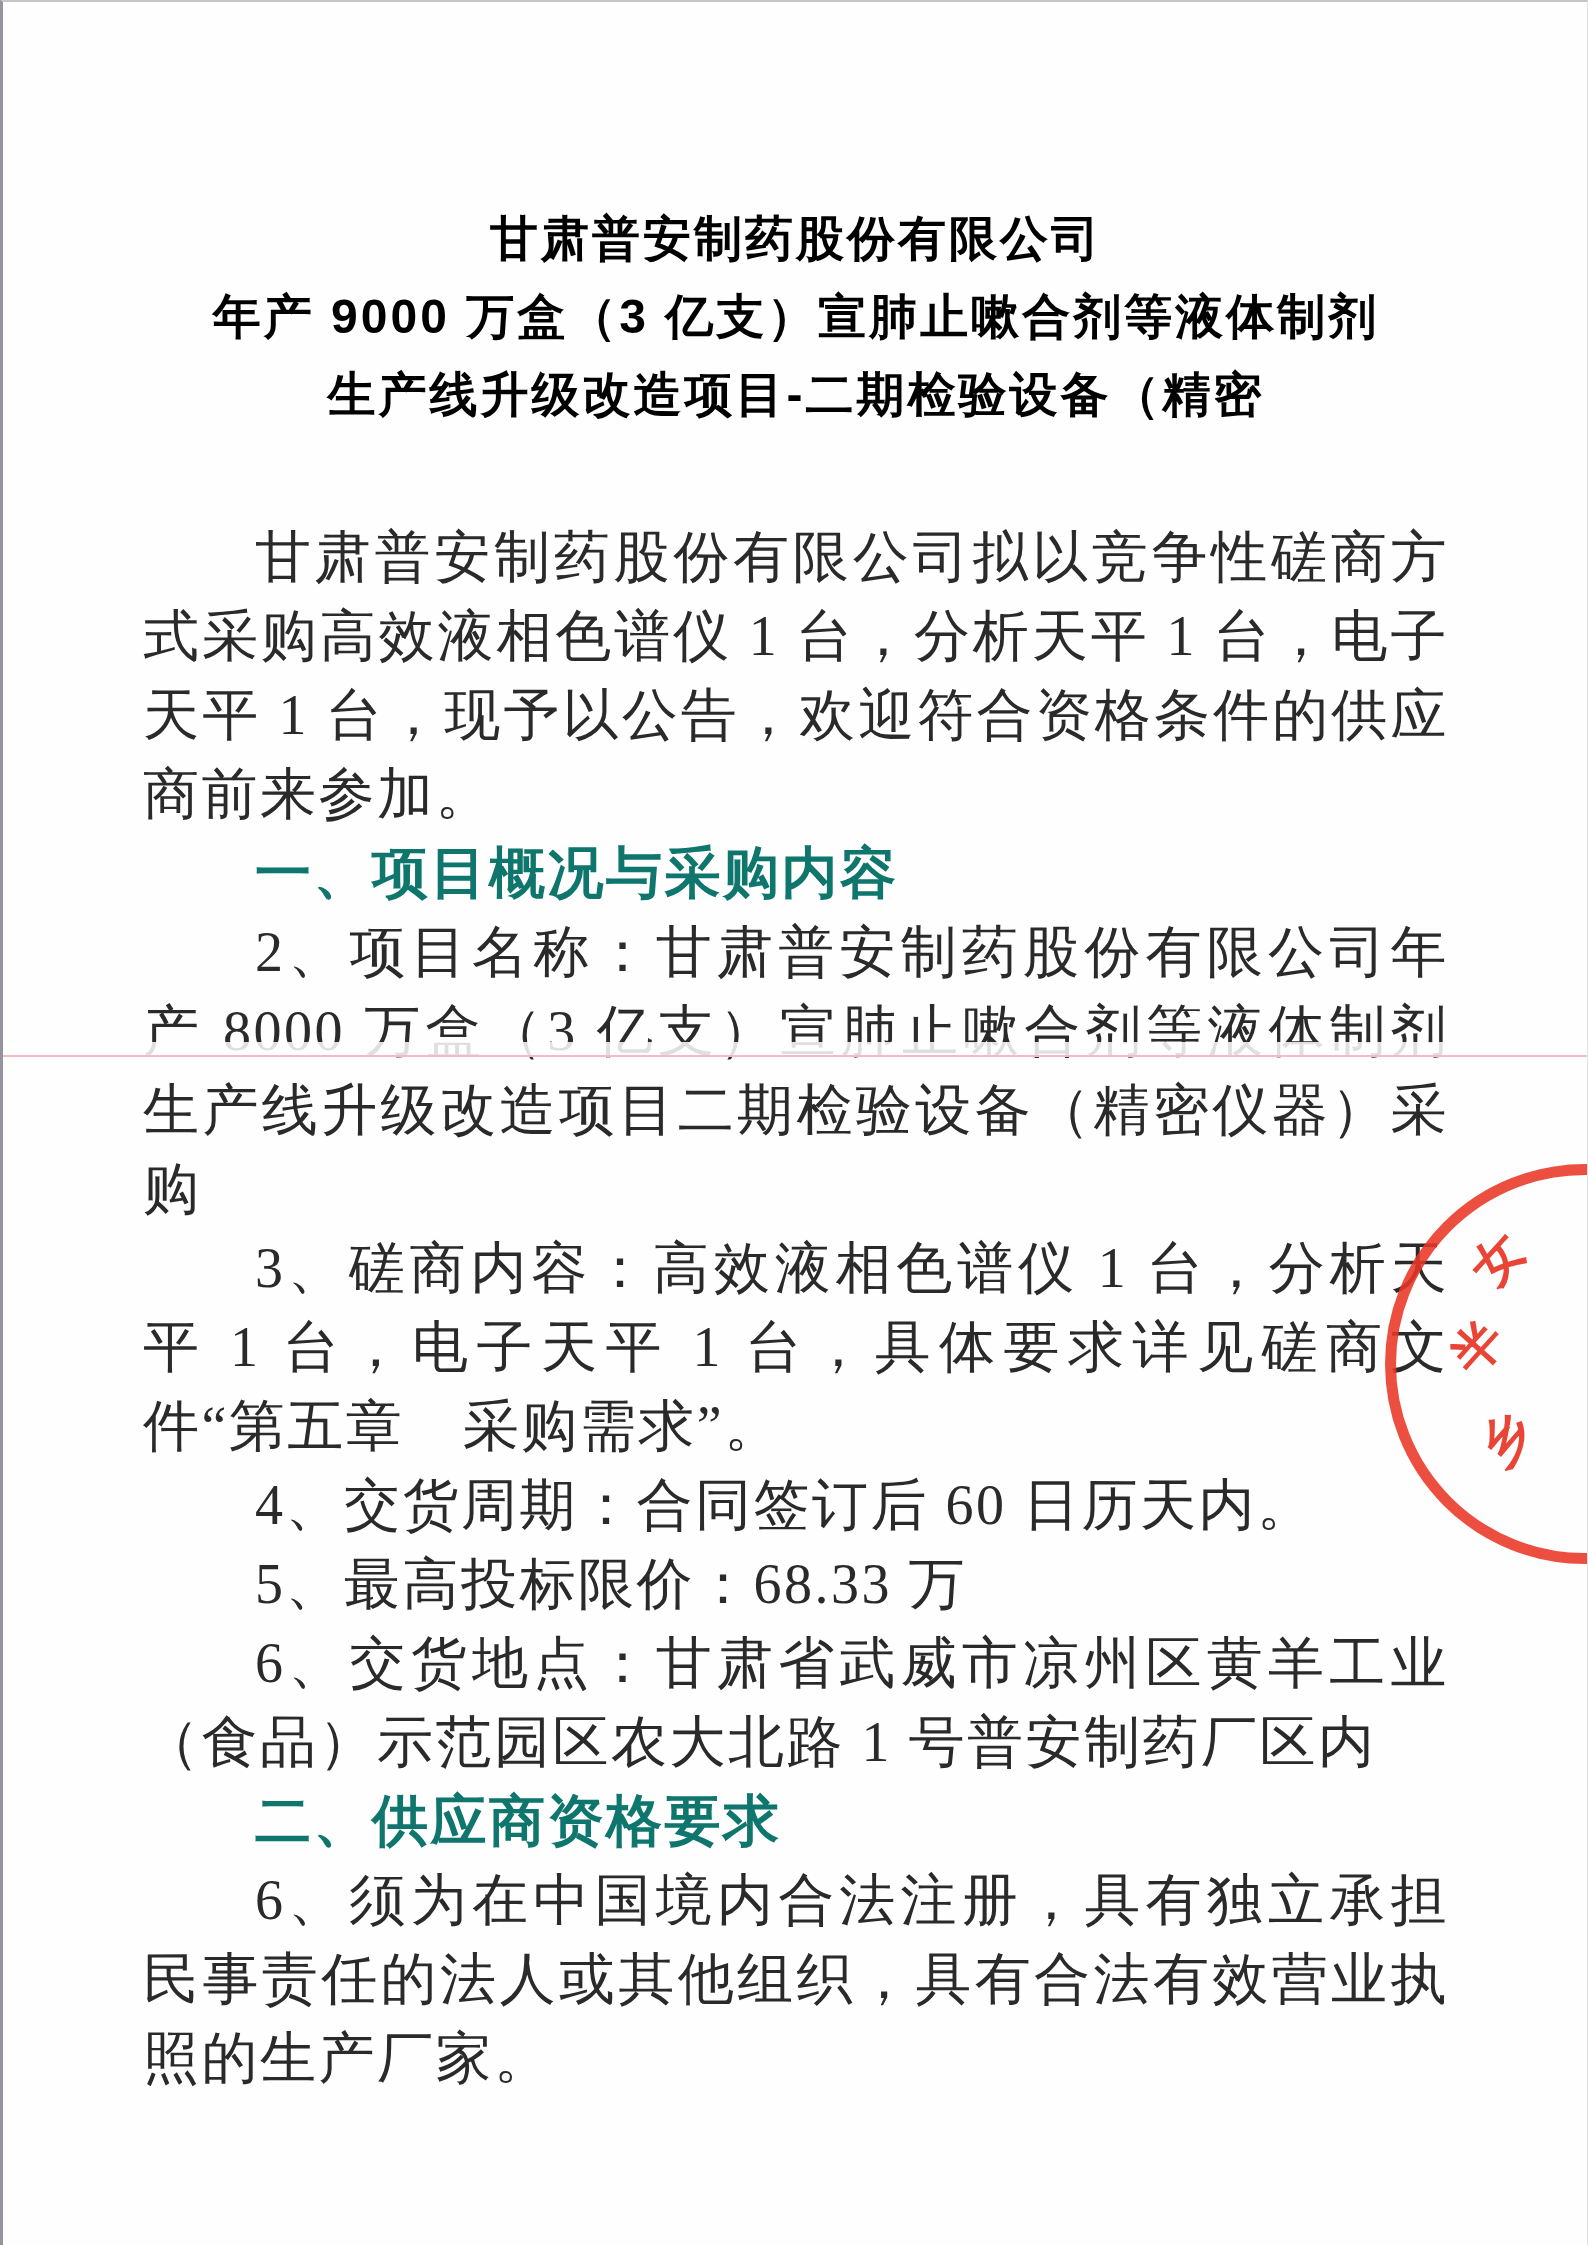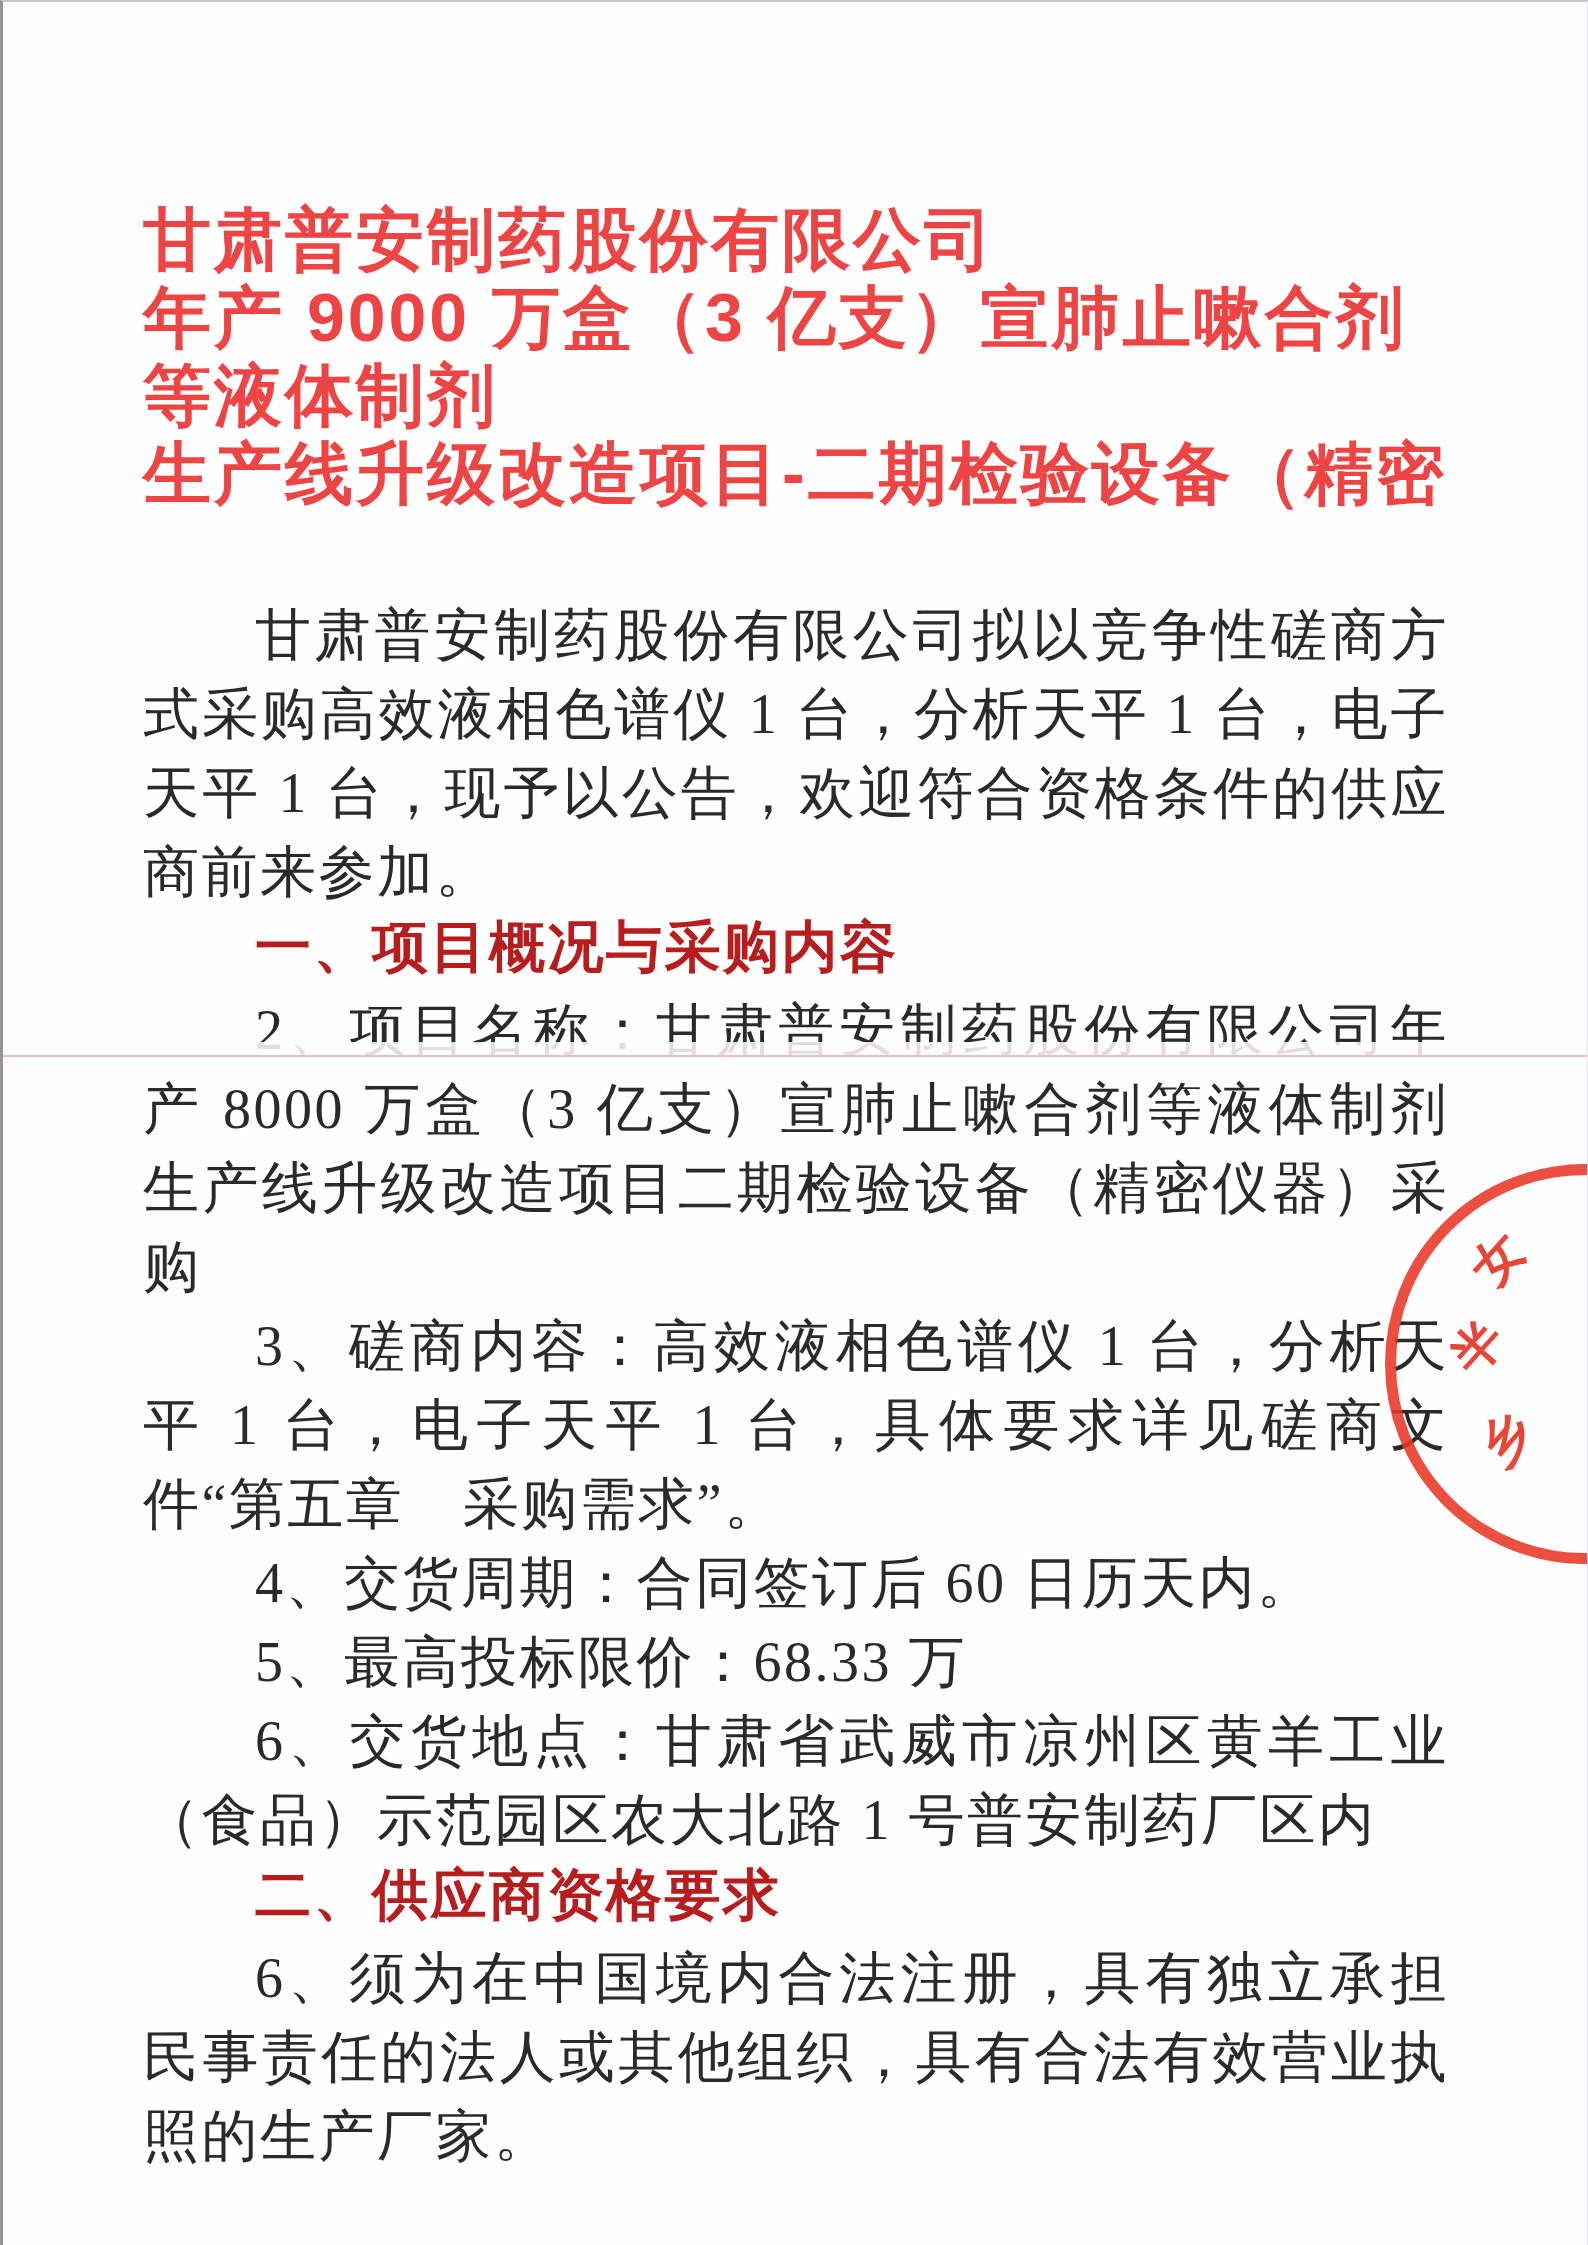--- a/index.html
+++ b/index.html
@@ -18,44 +18,44 @@
     border-top: 2px solid #c6c6ca;
     border-right: 1px solid #e3e3e6;
     font-family: "Liberation Serif", serif;
     color: #222;
   }
   .content {
     position: relative;
     padding: 198px 138px 0 140px;
   }
   .doc-title {
-    text-align: left;
+    text-align: center;
     font-family: "Liberation Sans", sans-serif;
     font-weight: 700;
-    font-size: 68px;
+    font-size: 48px;
     line-height: 78px;
-    color: #ef4444;
+    color: #000000;
     letter-spacing: 3px;
   }
   .body-block {
     margin-top: 84px;
   }
   .para {
     font-size: 56px;
     line-height: 79px;
     letter-spacing: 2.5px;
     text-align: justify;
     text-indent: 2em;
     color: #2a2a2a;
     margin: 0;
   }
   .para.heading {
-    font-family: Liberation Mono, monospace;
+    font-family: Liberation Serif, serif;
     font-weight: 700;
-    color: #b91c1c;
+    color: #0f766e;
     text-align: left;
   }
   
   .scan-seam {
     position: absolute;
     left: 0;
     top: 1040px;
     width: 1588px;
     height: 13px;
     background: rgba(255,255,255,0.85);

